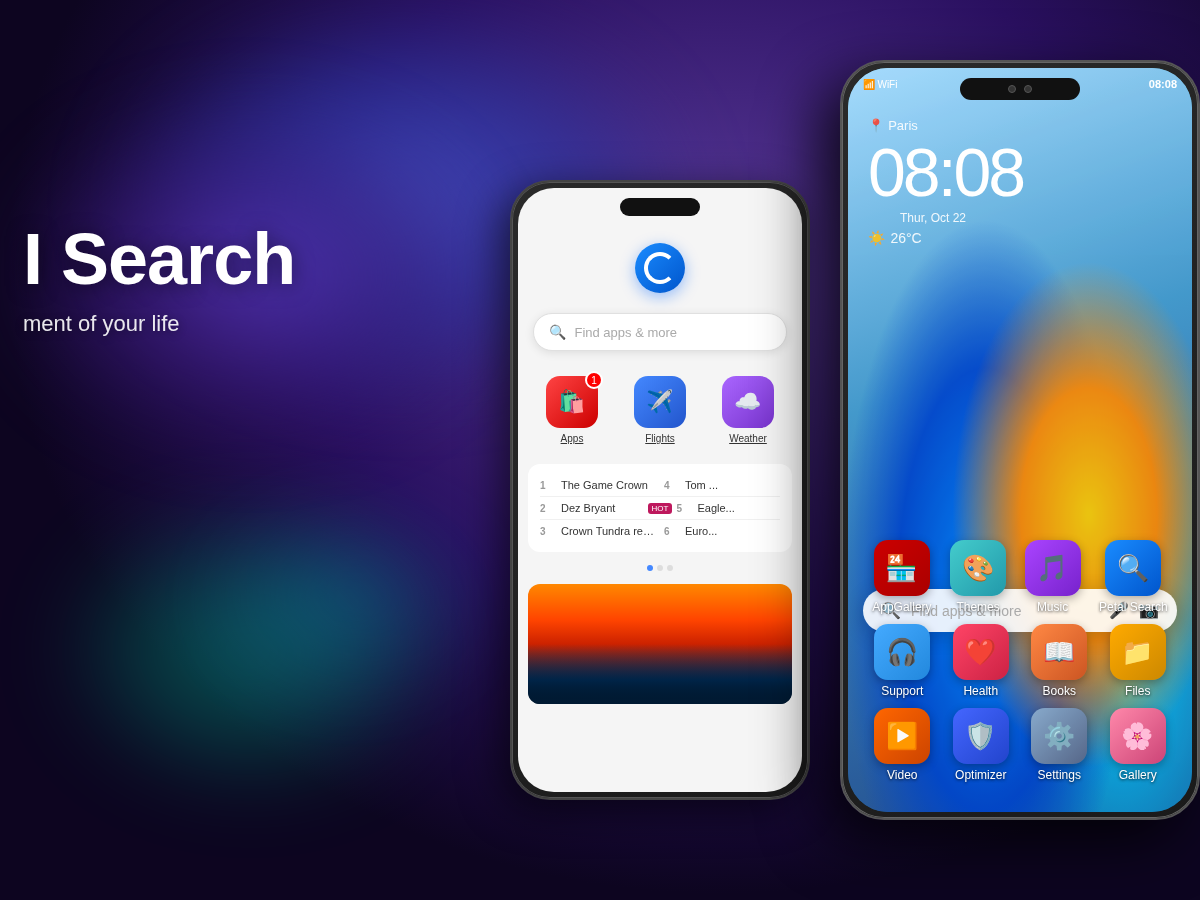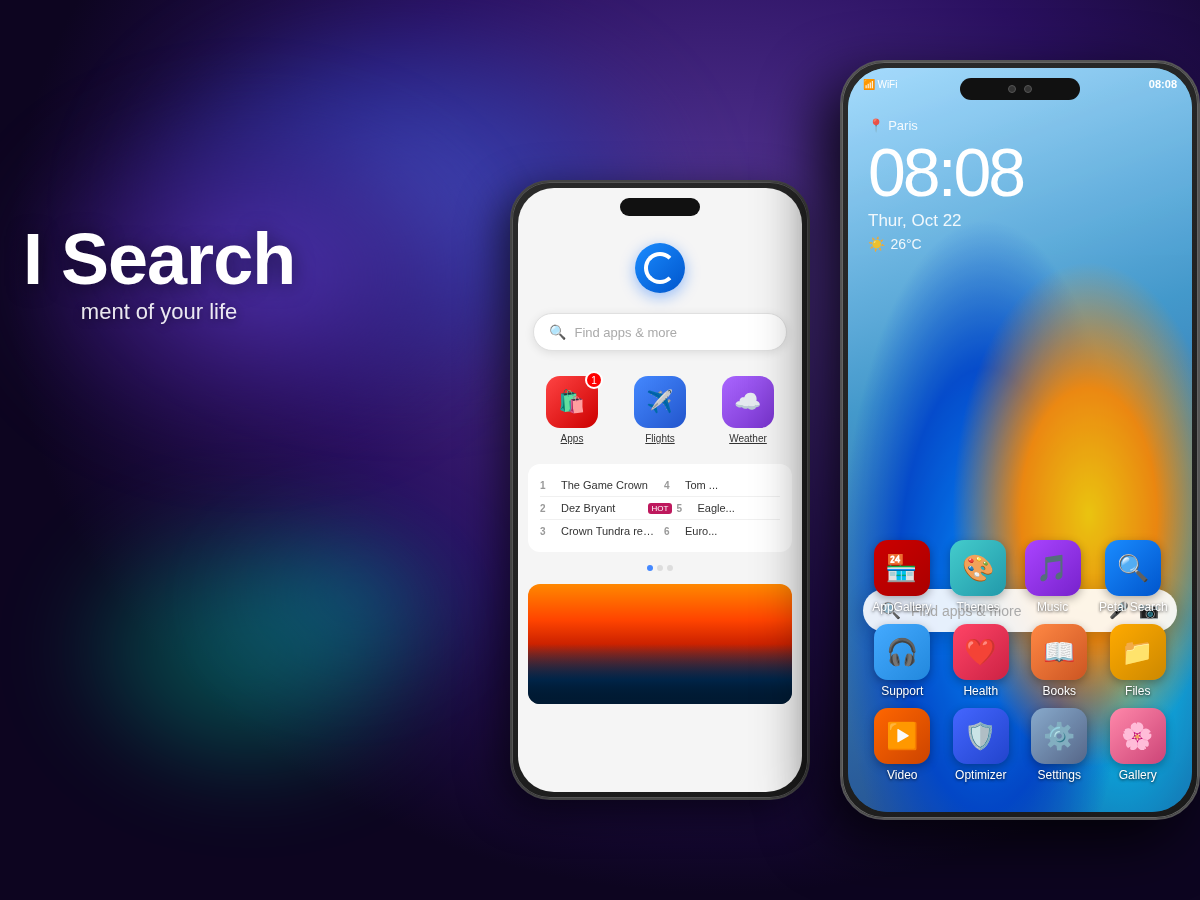--- a/index.html
+++ b/index.html
@@ -76,23 +76,23 @@
       font-size: 72px;
       font-weight: 800;
       letter-spacing: -1px;
       line-height: 1.1;
       text-shadow: 0 2px 20px rgba(0,0,0,0.5);
     }
 
     .hero-subtitle {
       font-size: 22px;
       font-weight: 300;
+      margin-top: 12px;
       opacity: 0.9;
       text-shadow: 0 2px 10px rgba(0,0,0,0.5);
-      text-align: center;
     }
 
     
     .phones-container {
       position: absolute;
       right: 0;
       top: 0;
       bottom: 0;
       width: 720px;
       z-index: 10;
@@ -431,23 +431,24 @@
     .lock-time {
       color: white;
       font-size: 68px;
       font-weight: 200;
       line-height: 1;
       letter-spacing: -3px;
     }
 
     .lock-date {
       color: white;
-      font-size: 17px;
+      font-size: 12px;
       opacity: 0.9;
       margin-top: 5px;
+      margin-left: 32px;
     }
 
     .lock-weather {
       color: white;
       font-size: 14px;
       opacity: 0.9;
       margin-top: 5px;
       display: flex;
       align-items: center;
       gap: 5px;

